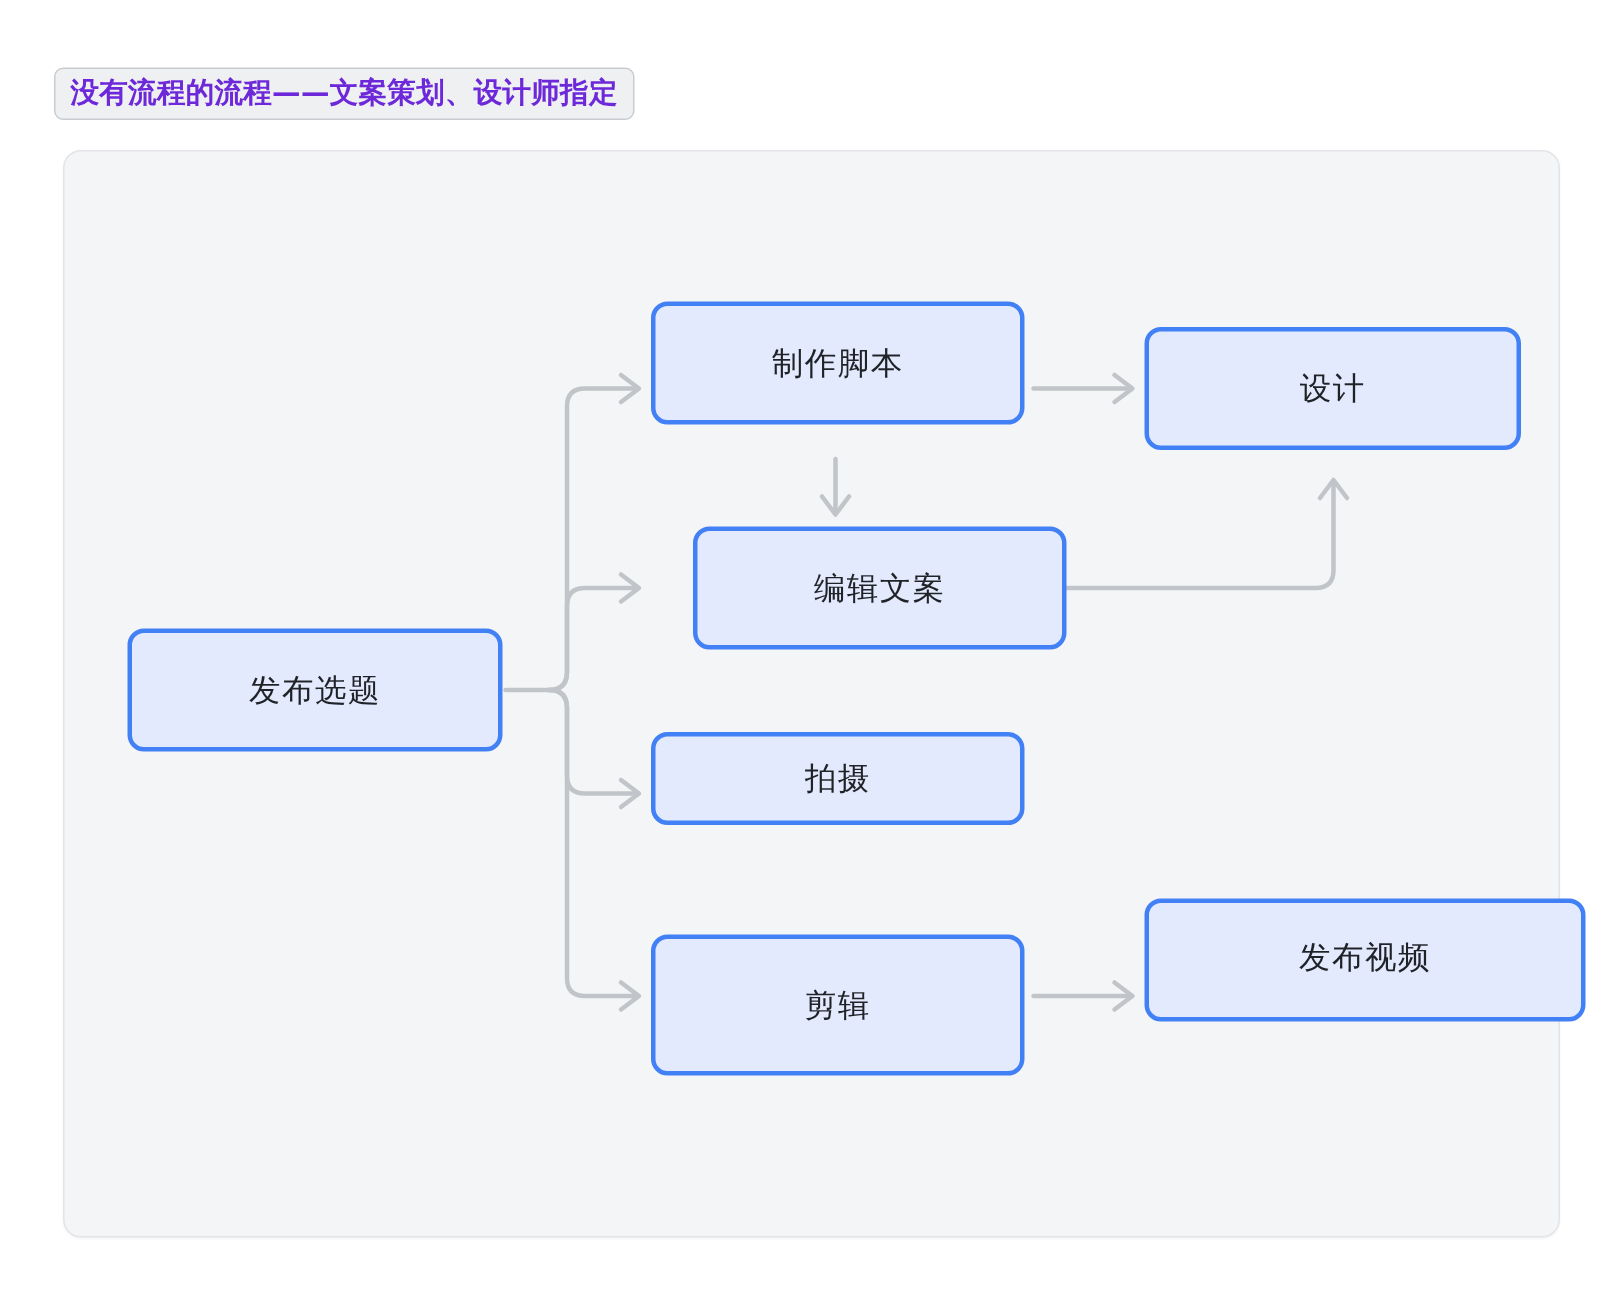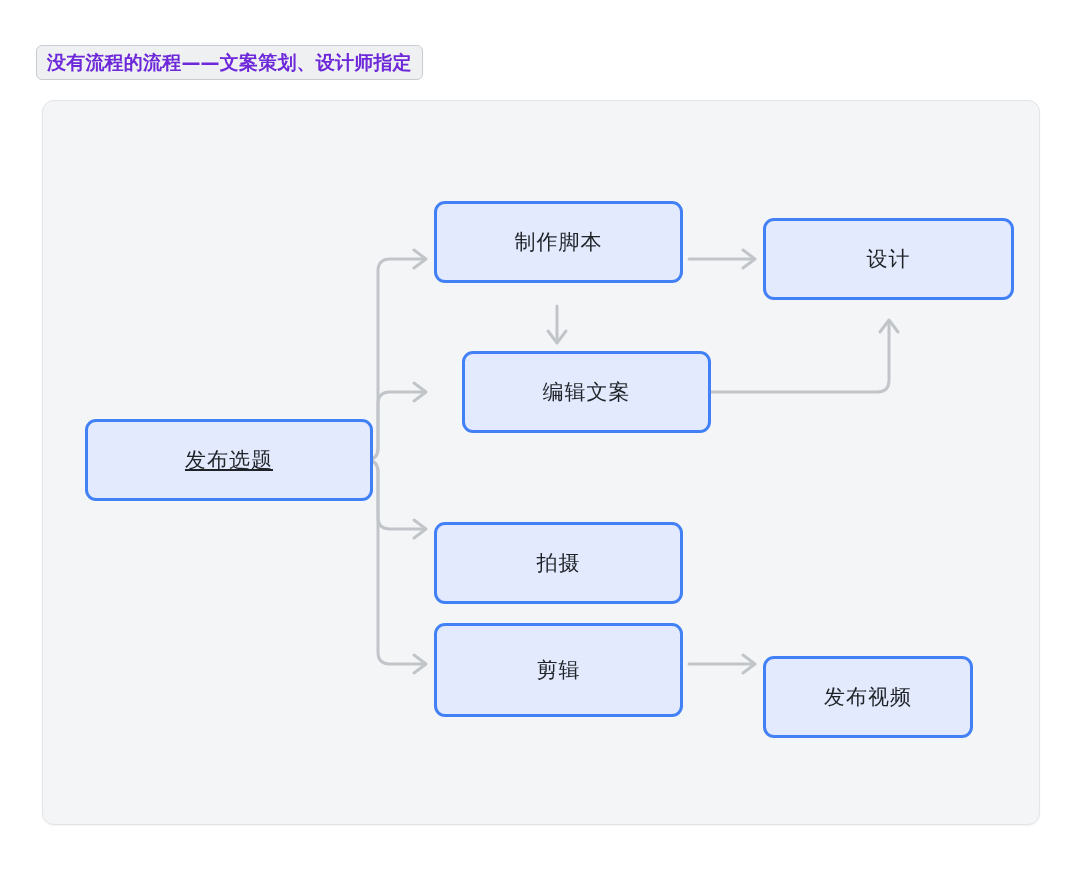--- a/index.html
+++ b/index.html
@@ -85,27 +85,27 @@
     align-items: center;
     justify-content: center;
     color: #1f2328;
     font-size: 21px;
     letter-spacing: 1px;
     white-space: nowrap;
     user-select: none;
   }
   .node-label { line-height: 1; }
 
-  #node-publish-topic { left: 85px;  top: 419px; width: 288px; height: 82px; text-decoration: underline; }
+  #node-publish-topic { left: 85px;  top: 419px; width: 250px; height: 82px; }
   #node-make-script   { left: 434px; top: 201px; width: 249px; height: 82px; }
   #node-edit-copy     { left: 434px; top: 351px; width: 249px; height: 82px; margin-left: 28px; }
-  #node-shoot         { left: 434px; top: 488px; width: 249px; height: 82px; margin-top: 34px; }
+  #node-shoot         { left: 434px; top: 488px; width: 249px; height: 62px; }
   #node-clip          { left: 434px; top: 623px; width: 249px; height: 94px; }
   #node-design        { left: 763px; top: 218px; width: 251px; height: 82px; align-items: center; }
-  #node-publish-video { left: 763px; top: 656px; width: 210px; height: 82px; }
+  #node-publish-video { left: 763px; top: 599px; width: 294px; height: 82px; font-family: Liberation Mono, monospace; }
 </style>
 </head>
 <body>
 
 <div id="title-badge">
   <span>没有流程的流程——文案策划、设计师指定</span>
 </div>
 
 <div id="diagram-panel"></div>
 

